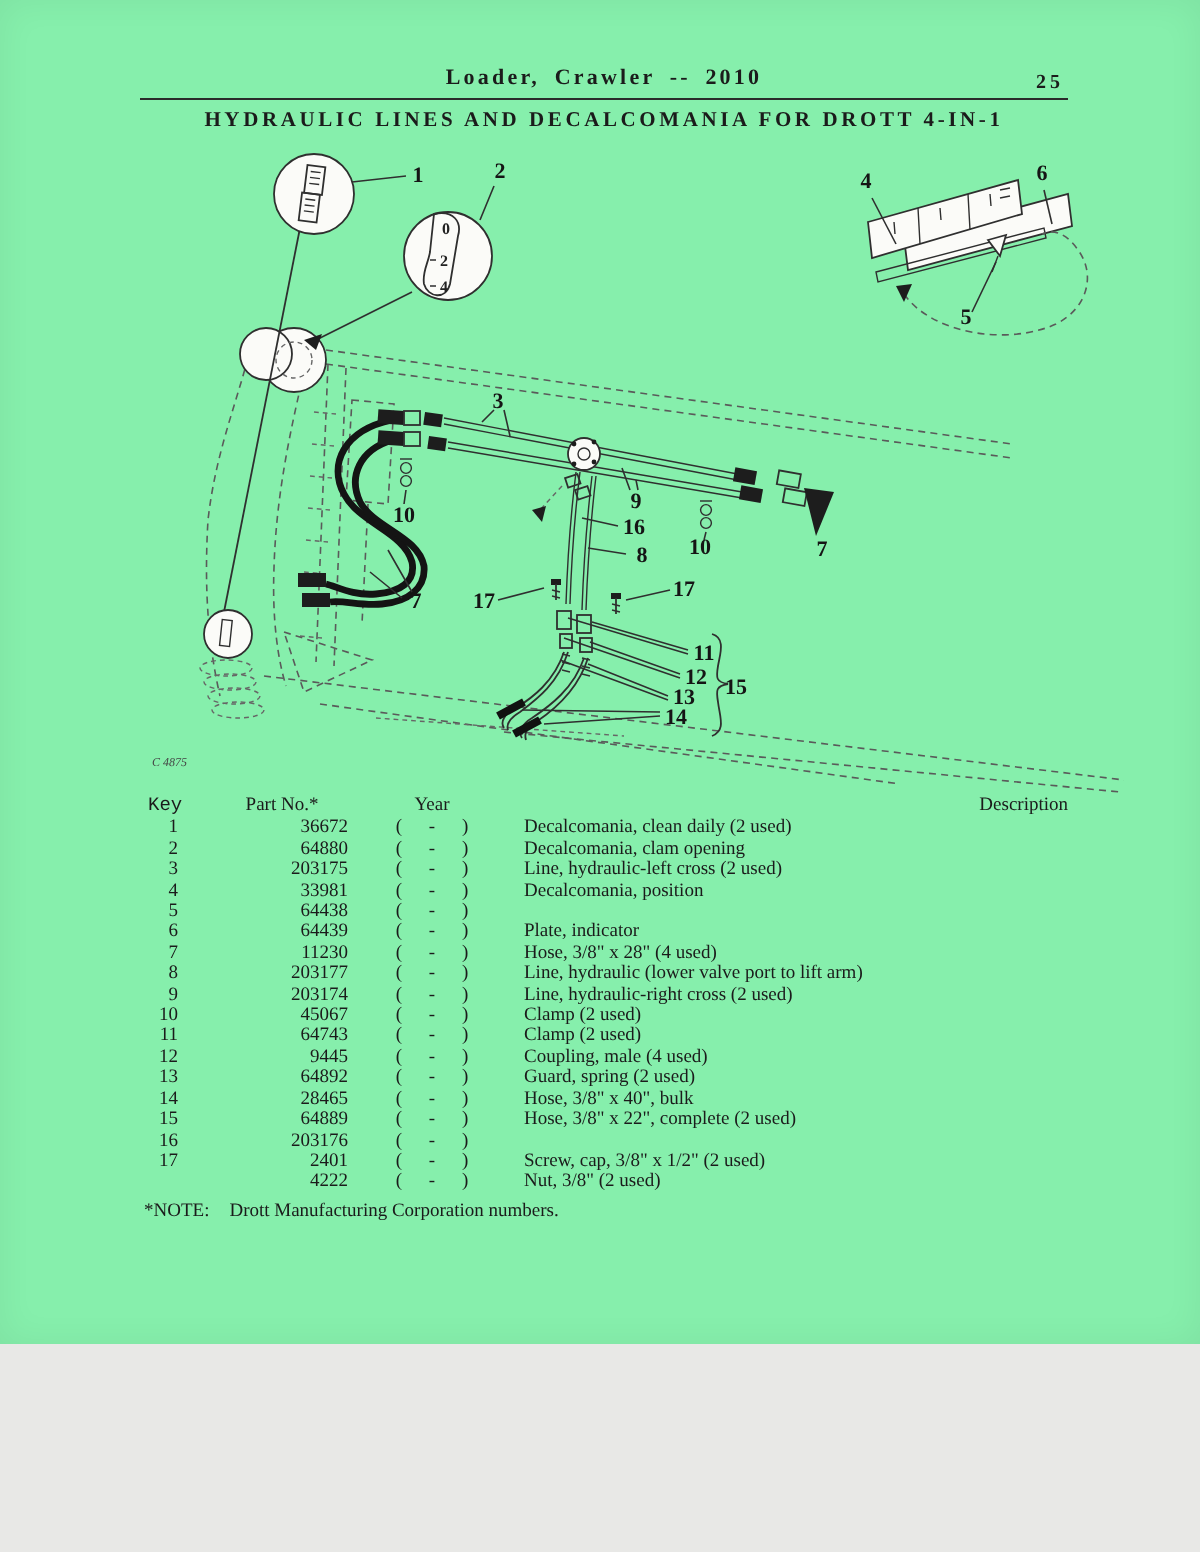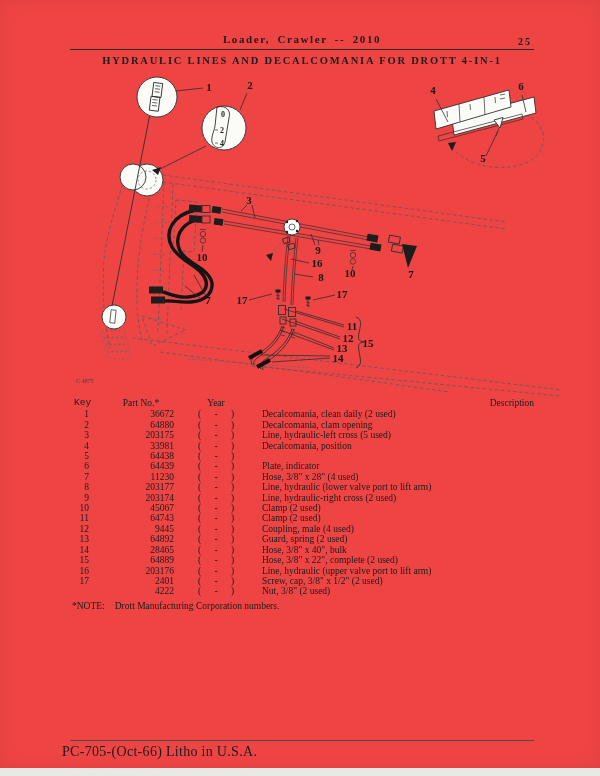--- a/index.html
+++ b/index.html
@@ -1,16 +1,16 @@
 <!DOCTYPE html>
 <html><head>
 <meta charset="utf-8">
 <style>
   html,body{margin:0;padding:0;background:#e8e8e6;}
-  .page{position:relative;width:600px;height:768px;background:#ef4444;overflow:hidden;
+  .page{position:relative;width:600px;height:672px;background:#86efac;overflow:hidden;
         font-family:"Liberation Serif",serif;color:#1b1b1b;
         box-shadow:inset 0 0 18px rgba(0,0,0,.06);}
   .hdr-title{position:absolute;top:33px;left:72px;width:460px;text-align:center;
              font-size:11px;font-weight:bold;letter-spacing:1.6px;word-spacing:3px;}
   .pageno{position:absolute;top:36px;left:500px;width:32px;text-align:right;
           font-size:10px;font-weight:bold;letter-spacing:2px;}
   .hdr-rule{position:absolute;top:49px;left:70px;width:464px;border-top:1.2px solid #2b2b2b;}
   .sec-title{position:absolute;top:55px;left:60px;width:484px;text-align:center;
              font-size:10.5px;font-weight:bold;letter-spacing:1.8px;}
   svg{position:absolute;top:0;left:0;}
@@ -223,21 +223,21 @@
         <div class="prow">
           <div class="c-key">2</div>
           <div class="c-part">64880</div>
           <div class="c-year">( - )</div>
           <div class="c-desc">Decalcomania, clam opening</div>
         </div>
         <div class="prow">
           <div class="c-key">3</div>
           <div class="c-part">203175</div>
           <div class="c-year">( - )</div>
-          <div class="c-desc">Line, hydraulic-left cross (5 used)</div>
+          <div class="c-desc">Line, hydraulic-left cross (2 used)</div>
         </div>
         <div class="prow">
           <div class="c-key">4</div>
           <div class="c-part">33981</div>
           <div class="c-year">( - )</div>
           <div class="c-desc">Decalcomania, position</div>
         </div>
         <div class="prow">
           <div class="c-key">5</div>
           <div class="c-part">64438</div>
@@ -300,21 +300,20 @@
         <div class="prow">
           <div class="c-key">15</div>
           <div class="c-part">64889</div>
           <div class="c-year">( - )</div>
           <div class="c-desc">Hose, 3/8" x 22", complete (2 used)</div>
         </div>
         <div class="prow">
           <div class="c-key">16</div>
           <div class="c-part">203176</div>
           <div class="c-year">( - )</div>
-          <div class="c-desc">Line, hydraulic (upper valve port to lift arm)</div>
         </div>
         <div class="prow">
           <div class="c-key">17</div>
           <div class="c-part">2401</div>
           <div class="c-year">( - )</div>
           <div class="c-desc">Screw, cap, 3/8" x 1/2" (2 used)</div>
         </div>
         <div class="prow">
           <div class="c-key"></div>
           <div class="c-part">4222</div>

